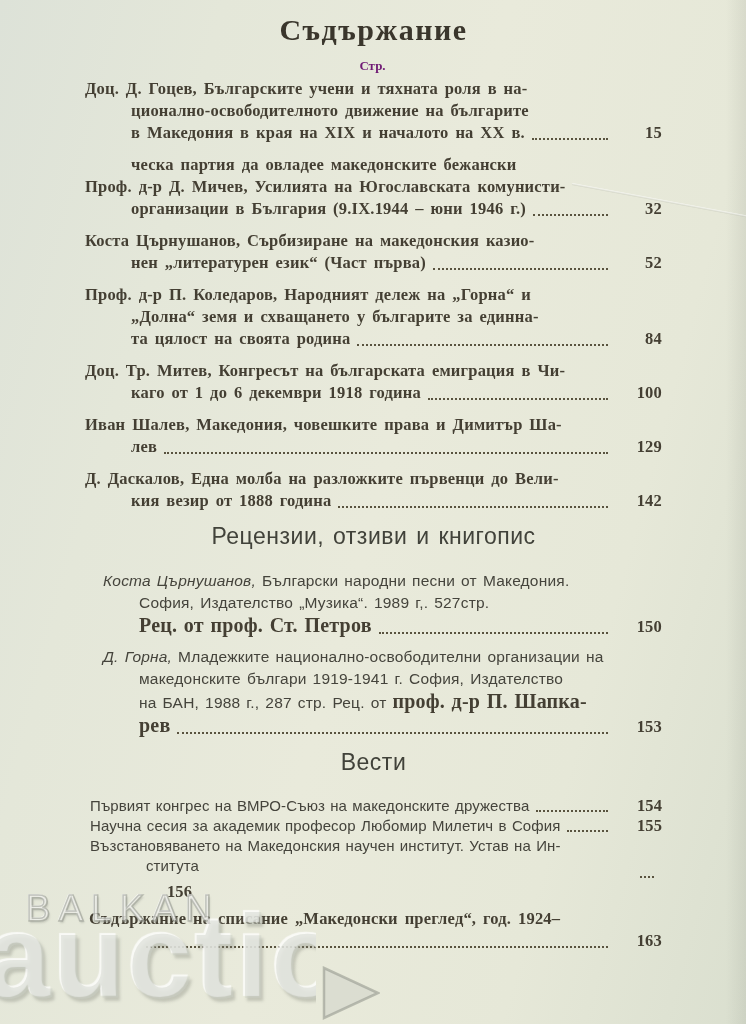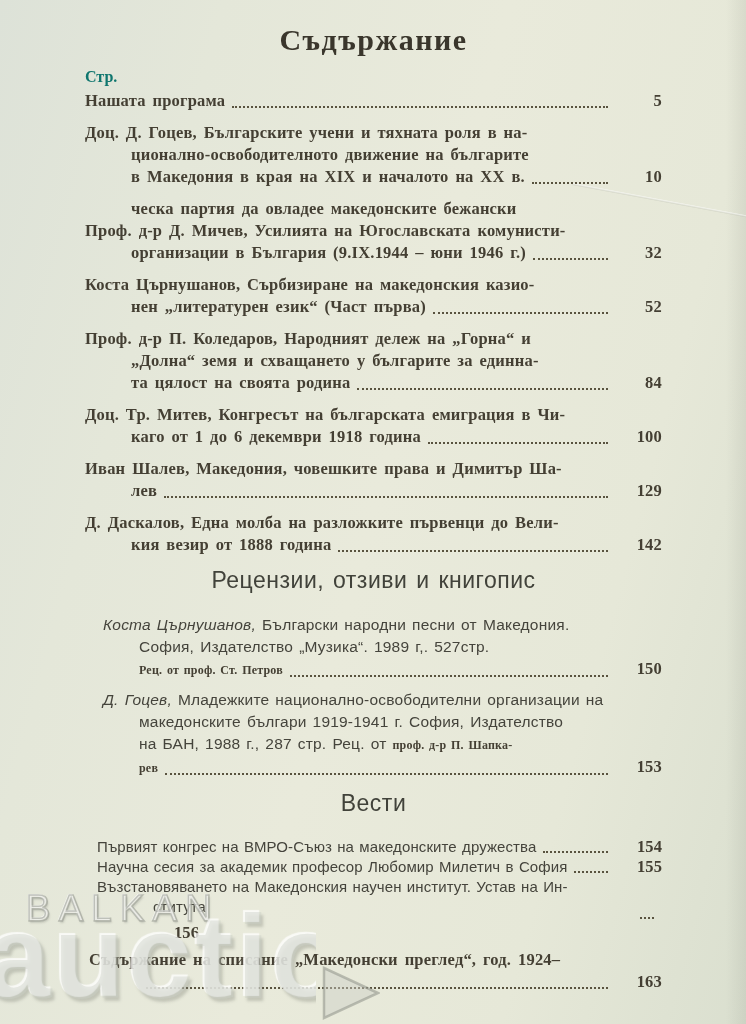--- a/index.html
+++ b/index.html
@@ -8,28 +8,28 @@
     background:linear-gradient(105deg,#dde2d8 0%,#e4e7d9 22%,#e9eadb 50%,#e6e8d8 76%,#dadfcf 100%);
     font-family:"Liberation Serif","DejaVu Serif",serif;
     -webkit-font-smoothing:antialiased;
   }
   .edge-shade{position:absolute;right:0;top:0;width:20px;height:100%;
     background:linear-gradient(to right,rgba(0,0,0,0),rgba(110,115,105,0.12));z-index:1;}
   .crease{position:absolute;left:572px;top:183px;width:182px;height:2px;
     background:linear-gradient(to bottom,rgba(255,255,255,0.85),rgba(175,178,165,0.45));
     transform:rotate(10.5deg);transform-origin:left center;z-index:1;opacity:0.8;}
 
-  .content{position:relative;z-index:2;padding:22px 84px 0 85px;}
+  .content{position:relative;z-index:2;padding:12px 84px 0 85px;}
 
   .doc-title{
     text-align:center;font-size:30px;line-height:36px;font-weight:700;
     letter-spacing:1.5px;color:#3a362c;
   }
   .col-header{
-    text-align:left;font-size:16px;font-weight:700;color:#0f766e;
+    text-align:center;font-size:13px;font-weight:700;color:#701a75;
     margin:10px 2px 4px 0;
   }
 
   .entry{font-size:16.5px;line-height:22px;font-weight:700;color:#443f33;
     letter-spacing:0.2px;word-spacing:2.5px;margin:0 0 10px 0;}
   .entry .line{white-space:nowrap;}
   .entry .cont{padding-left:46px;}
   .entry .last{display:flex;align-items:baseline;white-space:nowrap;}
   .entry .last .txt{flex:0 0 auto;}
   .leader{flex:1 1 auto;min-width:14px;margin:0 8px 4px 7px;
@@ -43,25 +43,25 @@
     font-weight:400;font-size:23px;line-height:28px;color:#41423a;
     letter-spacing:0.5px;margin:10px 0 20px 0;word-spacing:2px;
   }
 
   .entry.sans-entry{font-family:"Liberation Sans","DejaVu Sans",sans-serif;
     font-weight:400;font-size:15.5px;line-height:22px;color:#45443c;
     letter-spacing:0.2px;word-spacing:1.5px;margin-left:18px;margin-bottom:8px;}
   .entry.sans-entry .cont{padding-left:36px;}
   .entry.sans-entry .it{font-style:italic;}
   .entry.sans-entry .sb{font-family:"Liberation Serif","DejaVu Serif",serif;
-    font-weight:700;font-size:12px;color:#443f33;}
+    font-weight:700;font-size:20px;color:#443f33;}
 
   .entry.news{font-family:"Liberation Sans","DejaVu Sans",sans-serif;
     font-weight:400;font-size:15px;line-height:20px;color:#45443c;
-    letter-spacing:0.1px;word-spacing:1px;margin-left:12px;margin-bottom:0;}
+    letter-spacing:0.1px;word-spacing:1px;margin-left:5px;margin-bottom:0;}
   .entry.news .cont{padding-left:56px;flex-direction:column;}
 
   .entry.shifted{margin-left:4px;margin-top:6px;}
   .entry.shifted .cont{padding-left:50px;}
 
   
   .watermark{position:absolute;left:0;top:0;width:100%;height:100%;
     z-index:3;pointer-events:none;font-family:"Liberation Sans","DejaVu Sans",sans-serif;}
   .wm-balkan{position:absolute;left:26px;top:888px;font-size:37px;font-weight:400;
     letter-spacing:8px;color:rgba(214,217,208,0.25);
@@ -77,33 +77,26 @@
 <body>
 
 <div class="edge-shade"></div>
 <div class="crease"></div>
 
 <div class="content">
   <div class="doc-title">Съдържание</div>
   <div class="col-header">Стр.</div>
   <div id="toc">
       <div class="entry serif">
-        <div class="line last">
-          <span class="txt"><span>Нашата програма</span></span>
-          <span class="leader"></span>
-          <span class="pagenum">5</span>
-        </div>
-      </div>
-      <div class="entry serif">
         <div class="line"><span class="txt"><span>Доц. Д. Гоцев, Българските учени и тяхната роля в на-</span></span></div>
         <div class="line cont"><span class="txt"><span>ционално-освободителното движение на българите</span></span></div>
         <div class="line cont last">
           <span class="txt"><span>в Македония в края на XIX и началото на XX в.</span></span>
           <span class="leader"></span>
-          <span class="pagenum">10</span>
+          <span class="pagenum">15</span>
         </div>
       </div>
       <div class="entry serif">
         <div class="line cont"><span class="txt"><span>ческа партия да овладее македонските бежански</span></span></div>
         <div class="line"><span class="txt"><span>Проф. д-р Д. Мичев, Усилията на Югославската комунисти-</span></span></div>
         <div class="line cont last">
           <span class="txt"><span>организации в България (9.IX.1944 – юни 1946 г.)</span></span>
           <span class="leader"></span>
           <span class="pagenum">32</span>
         </div>
@@ -153,21 +146,21 @@
       <div class="entry sans-entry">
         <div class="line"><span class="txt"><span class="it">Коста Църнушанов, </span><span>Български народни песни от Македония.</span></span></div>
         <div class="line cont"><span class="txt"><span>София, Издателство „Музика“. 1989 г,. 527стр.</span></span></div>
         <div class="line cont last">
           <span class="txt"><span class="sb">Рец. от проф. Ст. Петров</span></span>
           <span class="leader"></span>
           <span class="pagenum">150</span>
         </div>
       </div>
       <div class="entry sans-entry">
-        <div class="line"><span class="txt"><span class="it">Д. Гоцев, </span><span>Младежките национално-освободителни организации на</span></span></div>
+        <div class="line"><span class="txt"><span class="it">Д. Горна, </span><span>Младежките национално-освободителни организации на</span></span></div>
         <div class="line cont"><span class="txt"><span>македонските българи 1919-1941 г. София, Издателство</span></span></div>
         <div class="line cont"><span class="txt"><span>на БАН, 1988 г., 287 стр. Рец. от </span><span class="sb">проф. д-р П. Шапка-</span></span></div>
         <div class="line cont last">
           <span class="txt"><span class="sb">рев</span></span>
           <span class="leader"></span>
           <span class="pagenum">153</span>
         </div>
       </div>
       <div class="section-heading">Вести</div>
       <div class="entry news">

